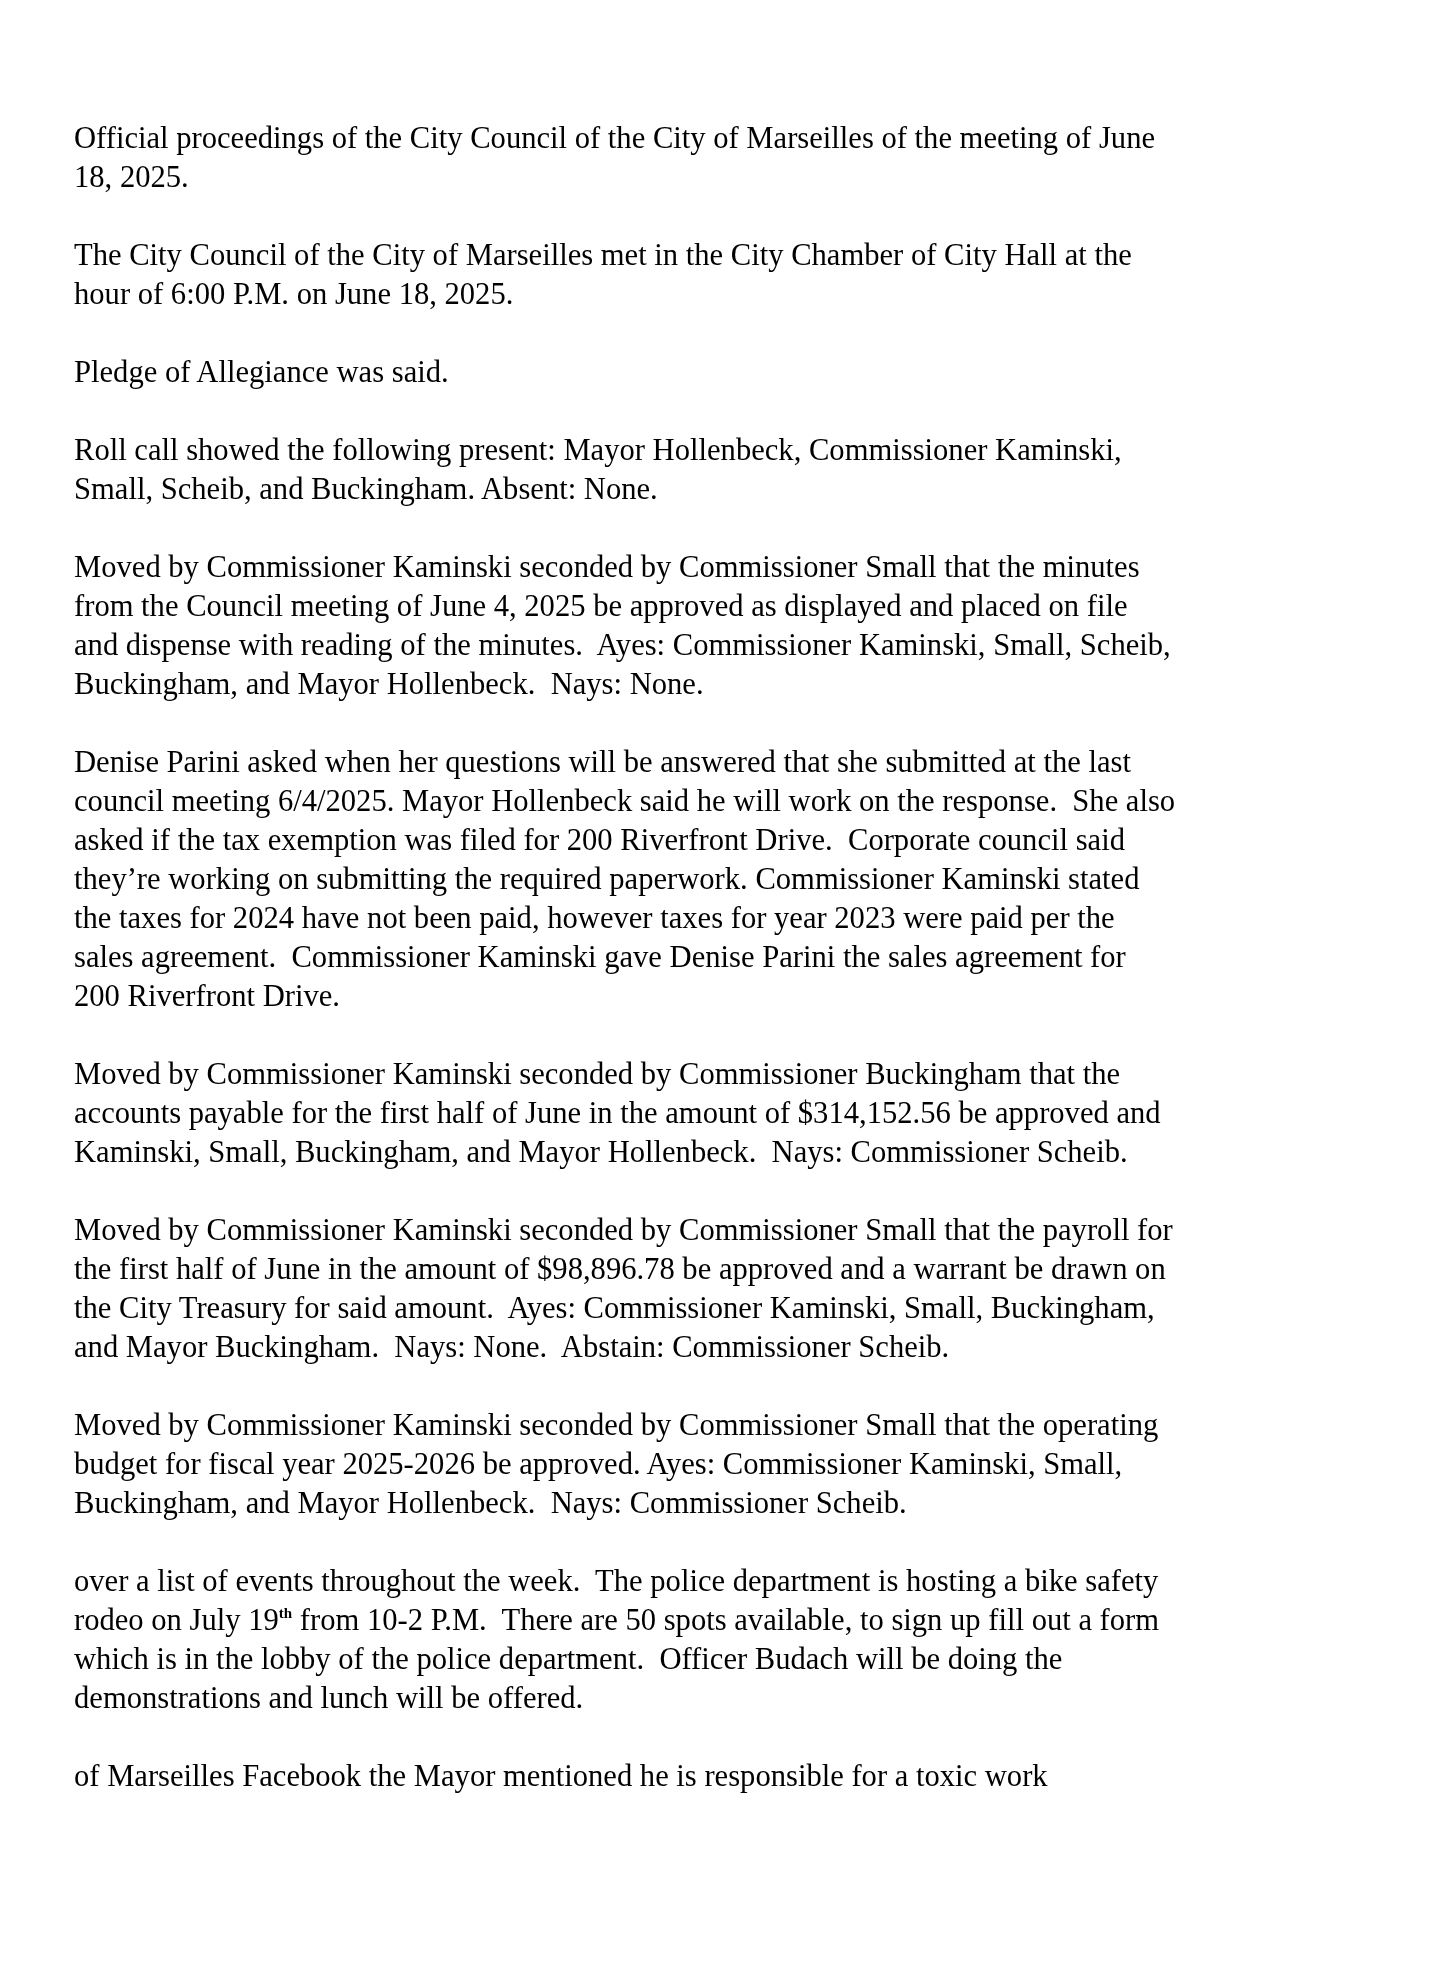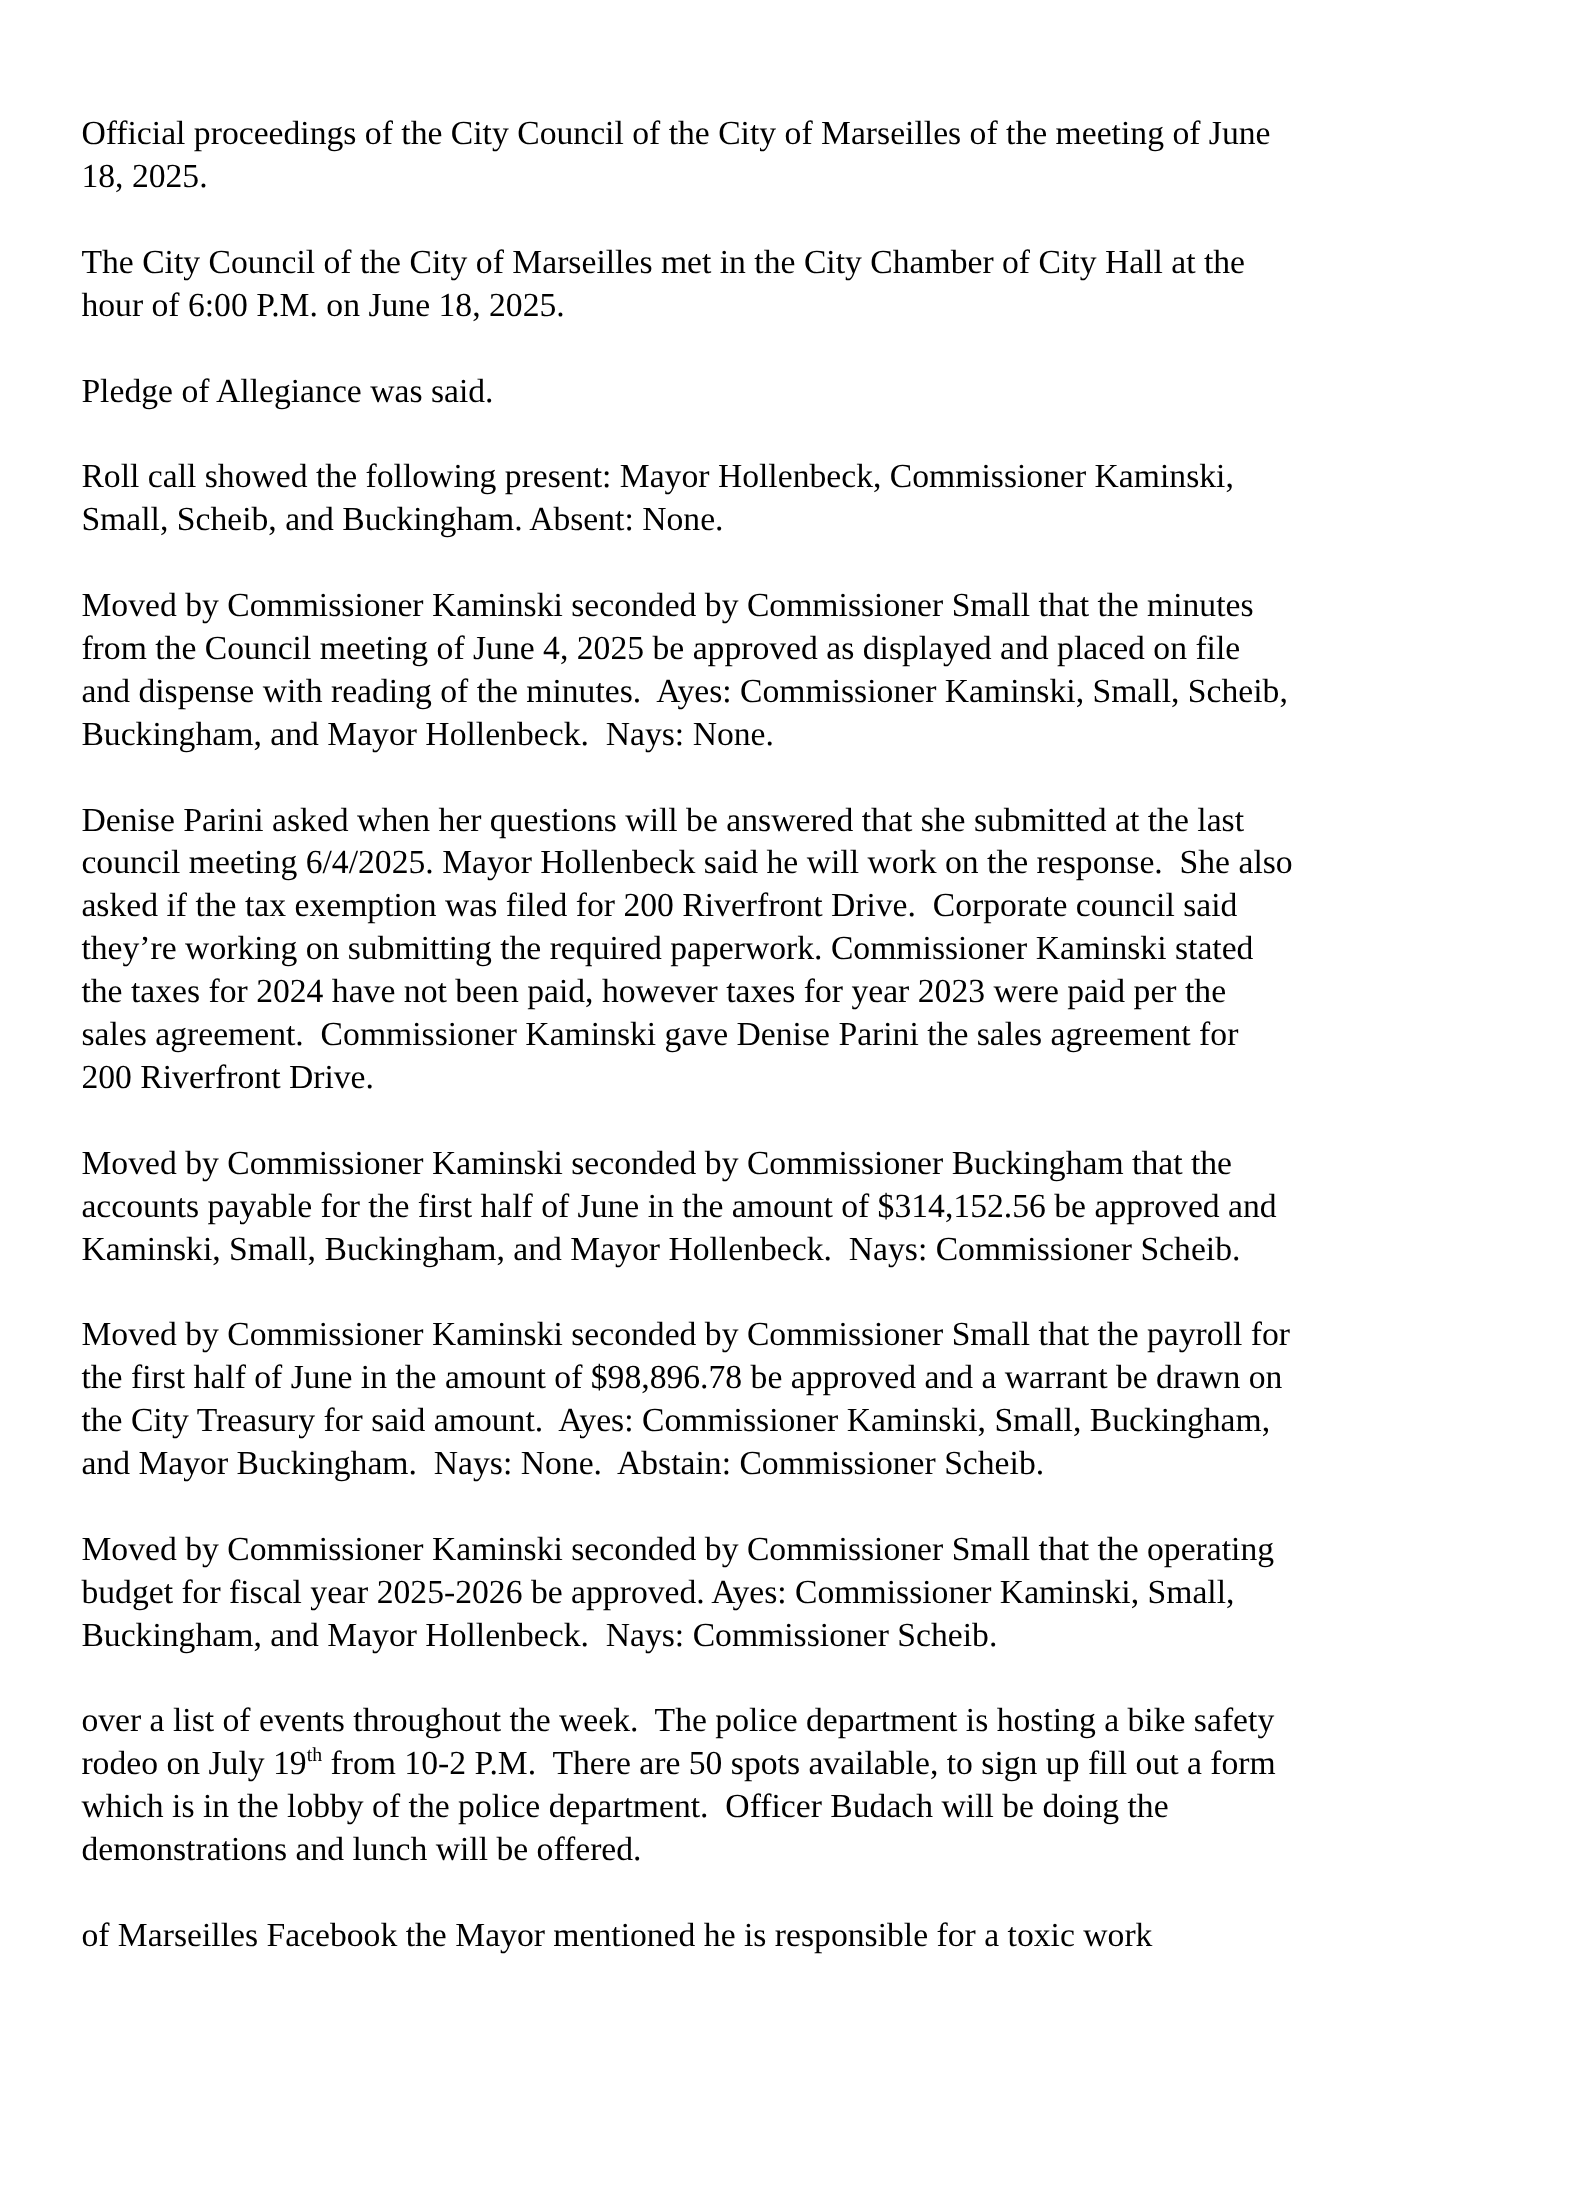--- a/index.html
+++ b/index.html
@@ -17,30 +17,31 @@
       position: absolute;
       left: 74px;
       top: 102px;
       width: 1330px;
       color: #000000;
       font-family: "Liberation Serif", "DejaVu Serif", serif;
       font-size: 30.6px;
       line-height: 39px;
     }
     .para {
-      margin: 0 0 39px 0;
+      margin: 17px 0 39px 0;
     }
     .line {
       display: block;
       white-space: pre;
     }
     sup.ord {
-      font-size: 18px;
+      font-size: 15px;
       line-height: 0;
       vertical-align: 12px;
+      font-weight: bold;
     }
   </style>
 </head>
 <body>
 
 <div class="page">
 
   <p class="para">
     <span class="line">Official proceedings of the City Council of the City of Marseilles of the meeting of June</span>
     <span class="line">18, 2025.</span>

